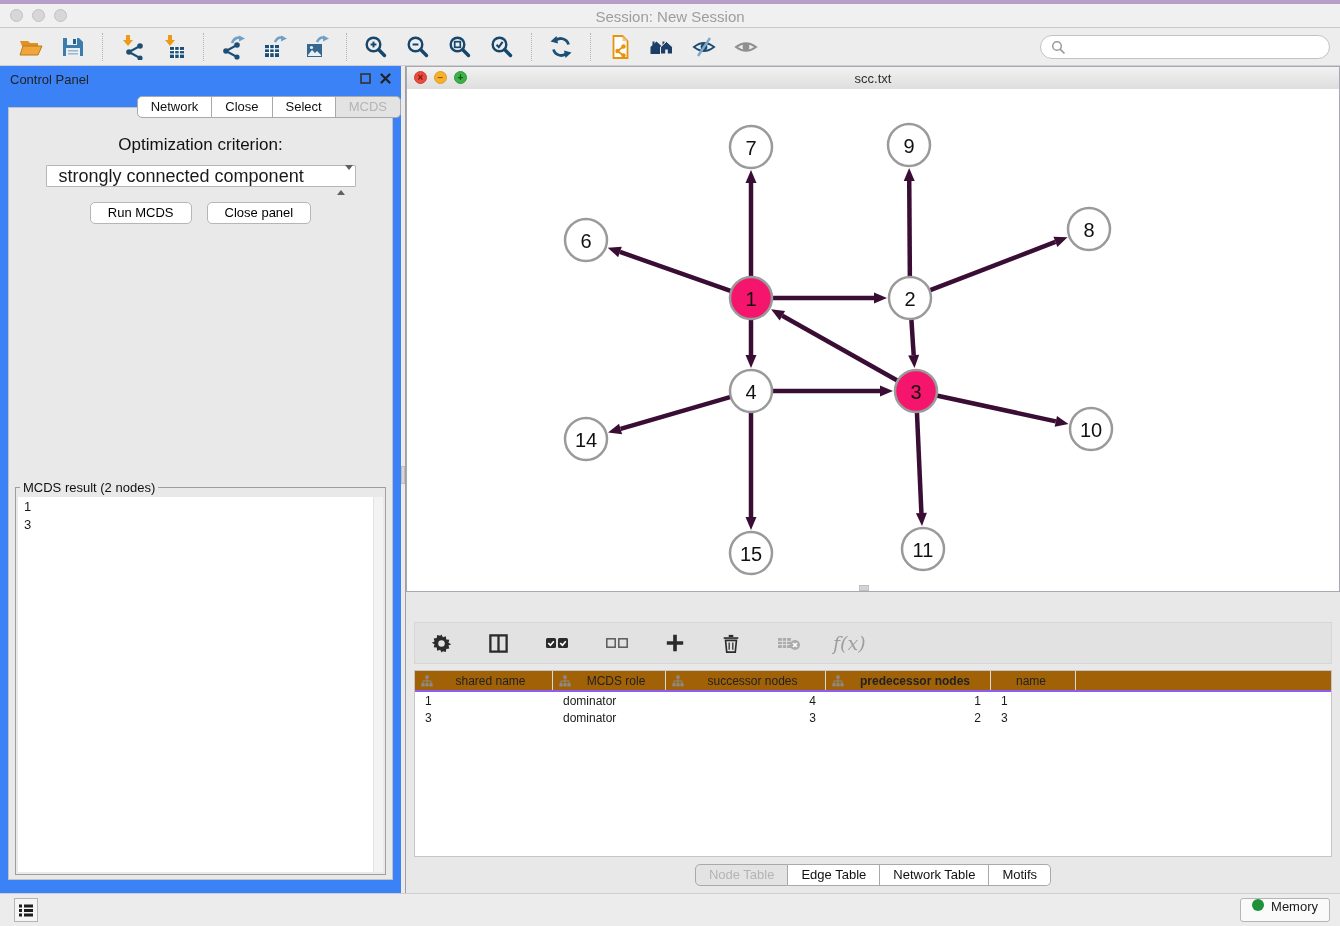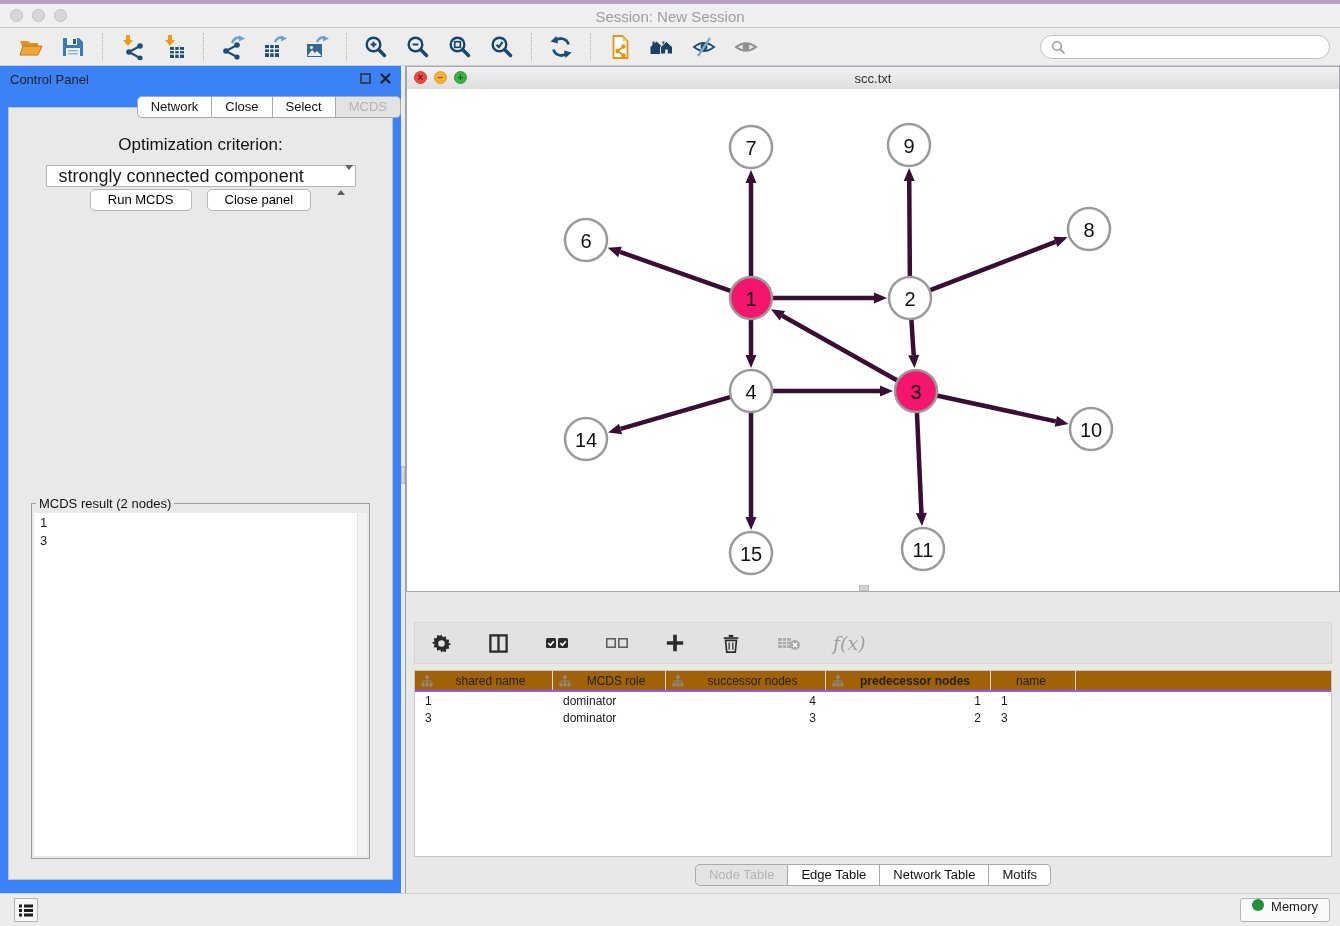--- a/index.html
+++ b/index.html
@@ -35,23 +35,23 @@
   .seg-tab:first-child{border-left:1px solid #a9a9a9;border-radius:5px 0 0 5px}
   .seg-tab:last-child{border-radius:0 5px 5px 0}
   .seg-tab.active{background:#e3e3e3;color:#b4b4b4}
   #cp-box{position:absolute;left:8px;top:41px;right:8px;bottom:13px;background:#e9e9e9;border:1px solid #c2c2c2;box-sizing:border-box}
   #opt-label{margin-top:27px;text-align:center;font-size:17px;color:#111}
   #dropdown{margin:10px auto 0;width:310px;height:22px;background:#fff;border:1px solid #b6b6b6;border-radius:1px;position:relative;
             font-size:18px;line-height:21px;padding-left:12px;box-sizing:border-box}
   .stepper{position:absolute;right:8px;top:4px;width:10px}
   .stepper .up{width:0;height:0;border-left:4.5px solid transparent;border-right:4.5px solid transparent;border-bottom:5px solid #606060;margin-bottom:3px}
   .stepper .down{width:0;height:0;border-left:4.5px solid transparent;border-right:4.5px solid transparent;border-top:5px solid #606060}
-  #cp-buttons{display:flex;justify-content:center;gap:15px;margin-top:2px}
+  #cp-buttons{display:flex;justify-content:center;gap:15px;margin-top:15px}
   .btn{background:#fff;border:1px solid #b6b6b6;border-radius:5px;height:22px;line-height:20px;padding:0 17px;font-size:13px;box-sizing:border-box}
-  #mcds-result{position:absolute;left:6px;right:6px;top:372px;bottom:4px;border:1px solid #9e9e9e;margin:16px;padding:2px;
+  #mcds-result{position:absolute;left:6px;right:6px;top:372px;bottom:4px;border:1px solid #9e9e9e;margin:0;padding:2px;
                display:flex;flex-direction:column;box-sizing:border-box}
   #mcds-result legend{font-size:13px;padding:0 3px;margin-left:2px;color:#111}
   .result-inner{flex:1;background:#fff;position:relative;overflow:hidden}
   .result-line{font-size:13px;padding-left:6px;line-height:17px;padding-top:1px}
   .result-scroll{position:absolute;right:0;top:0;bottom:0;width:9px;background:#f3f3f3;border-left:1px solid #e3e3e3}
 
   
   #splitter{position:absolute;left:401px;top:66px;width:5px;height:827px;background:#ebebeb;border-right:1px solid #9f9f9f;box-sizing:border-box}
   .splitter-handle{position:absolute;top:400px;left:0;width:4px;height:18px;background:#d6d6d6;border:1px solid #bdbdbd;box-sizing:border-box}
 

